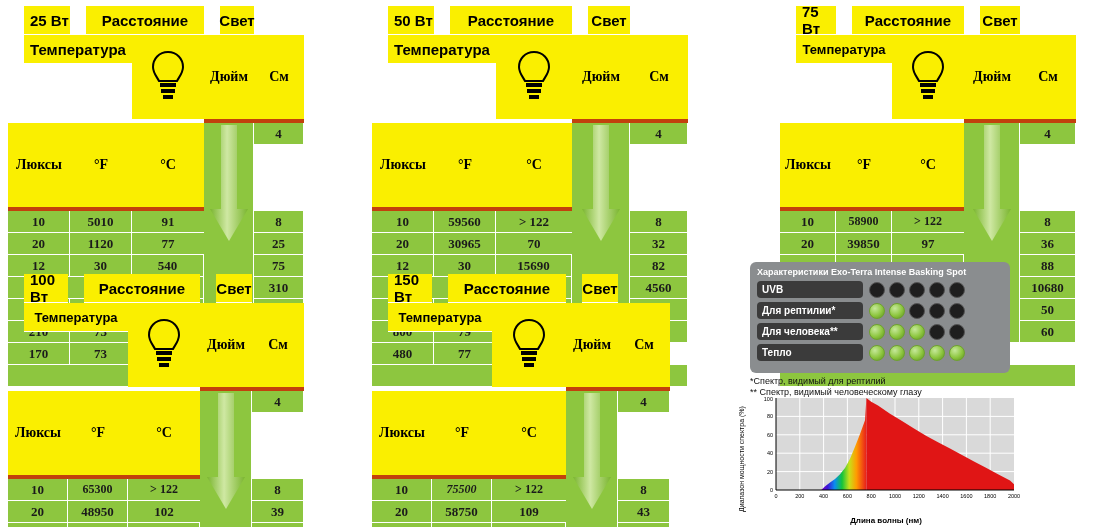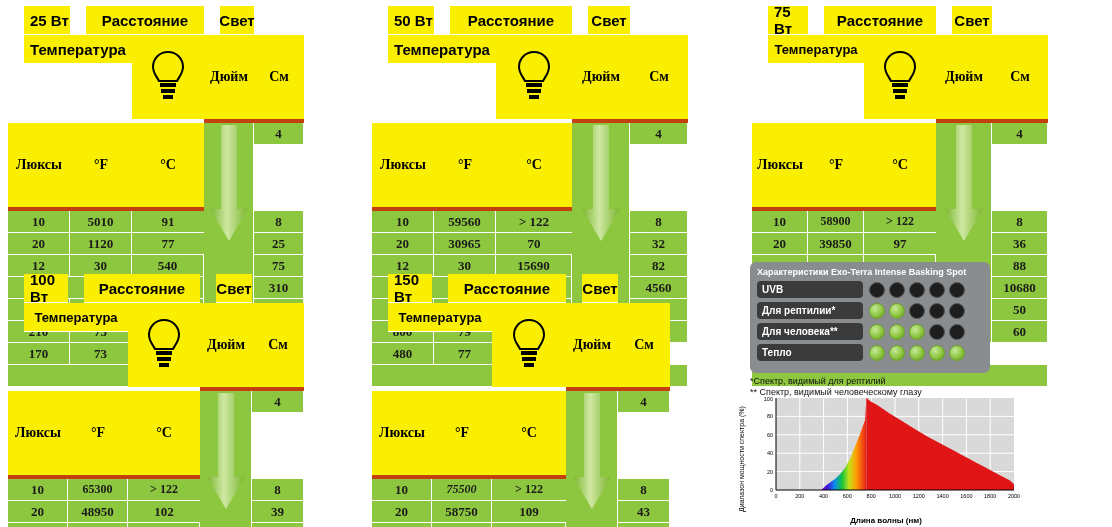--- a/index.html
+++ b/index.html
@@ -84,21 +84,21 @@
     grid-row: span 6;
     display: flex;
     align-items: flex-start;
     justify-content: center;
     border-right: 1px solid #ffffff;
   }
   
   .char-box {
     background: #8a8d8f;
     border-radius: 6px;
-    width: 240px;
+    width: 260px;
     padding: 5px 7px 8px 7px;
     box-sizing: border-box;
   }
   .char-title {
     color: #ffffff;
     font-family: "Liberation Sans", sans-serif;
     font-size: 9px;
     font-weight: bold;
     margin-bottom: 4px;
   }
@@ -299,21 +299,21 @@
     <div class="cell last-col">26</div>
     <div class="cell">24</div>
     <div class="cell">60</div>
     <div class="cell">480</div>
     <div class="cell">77</div>
     <div class="cell last-col">25</div>
     <div class="cell" style="grid-column: span 5; background:#8dc63f;"></div>
   </div>
 </div>
 
-<div class="panel" style="left:752px; top:6px;">
+<div class="panel" style="left:780px; top:6px;">
   <div class="lamp-table" style="grid-template-columns: 56px 56px 72px 56px 56px; width:296px;">
     <div class="hdr-top watt">75 Вт</div>
     <div class="hdr-top" style="grid-column: span 2;">Расстояние</div>
     <div class="hdr-top">Свет</div>
     <div class="hdr-top" style="grid-column: span 2; font-size:13px;">Температура</div>
 
     <div class="bulb-cell">
       <svg width="40" height="62" viewBox="0 0 40 62" aria-hidden="true">
         <path d="M20 6 C11 6 5 13 5 21 C5 27 9 31 11 35 L29 35 C31 31 35 27 35 21 C35 13 29 6 20 6 Z" fill="none" stroke="#000" stroke-width="2"></path>
         <rect x="12" y="37" width="16" height="4" fill="#000"></rect>

